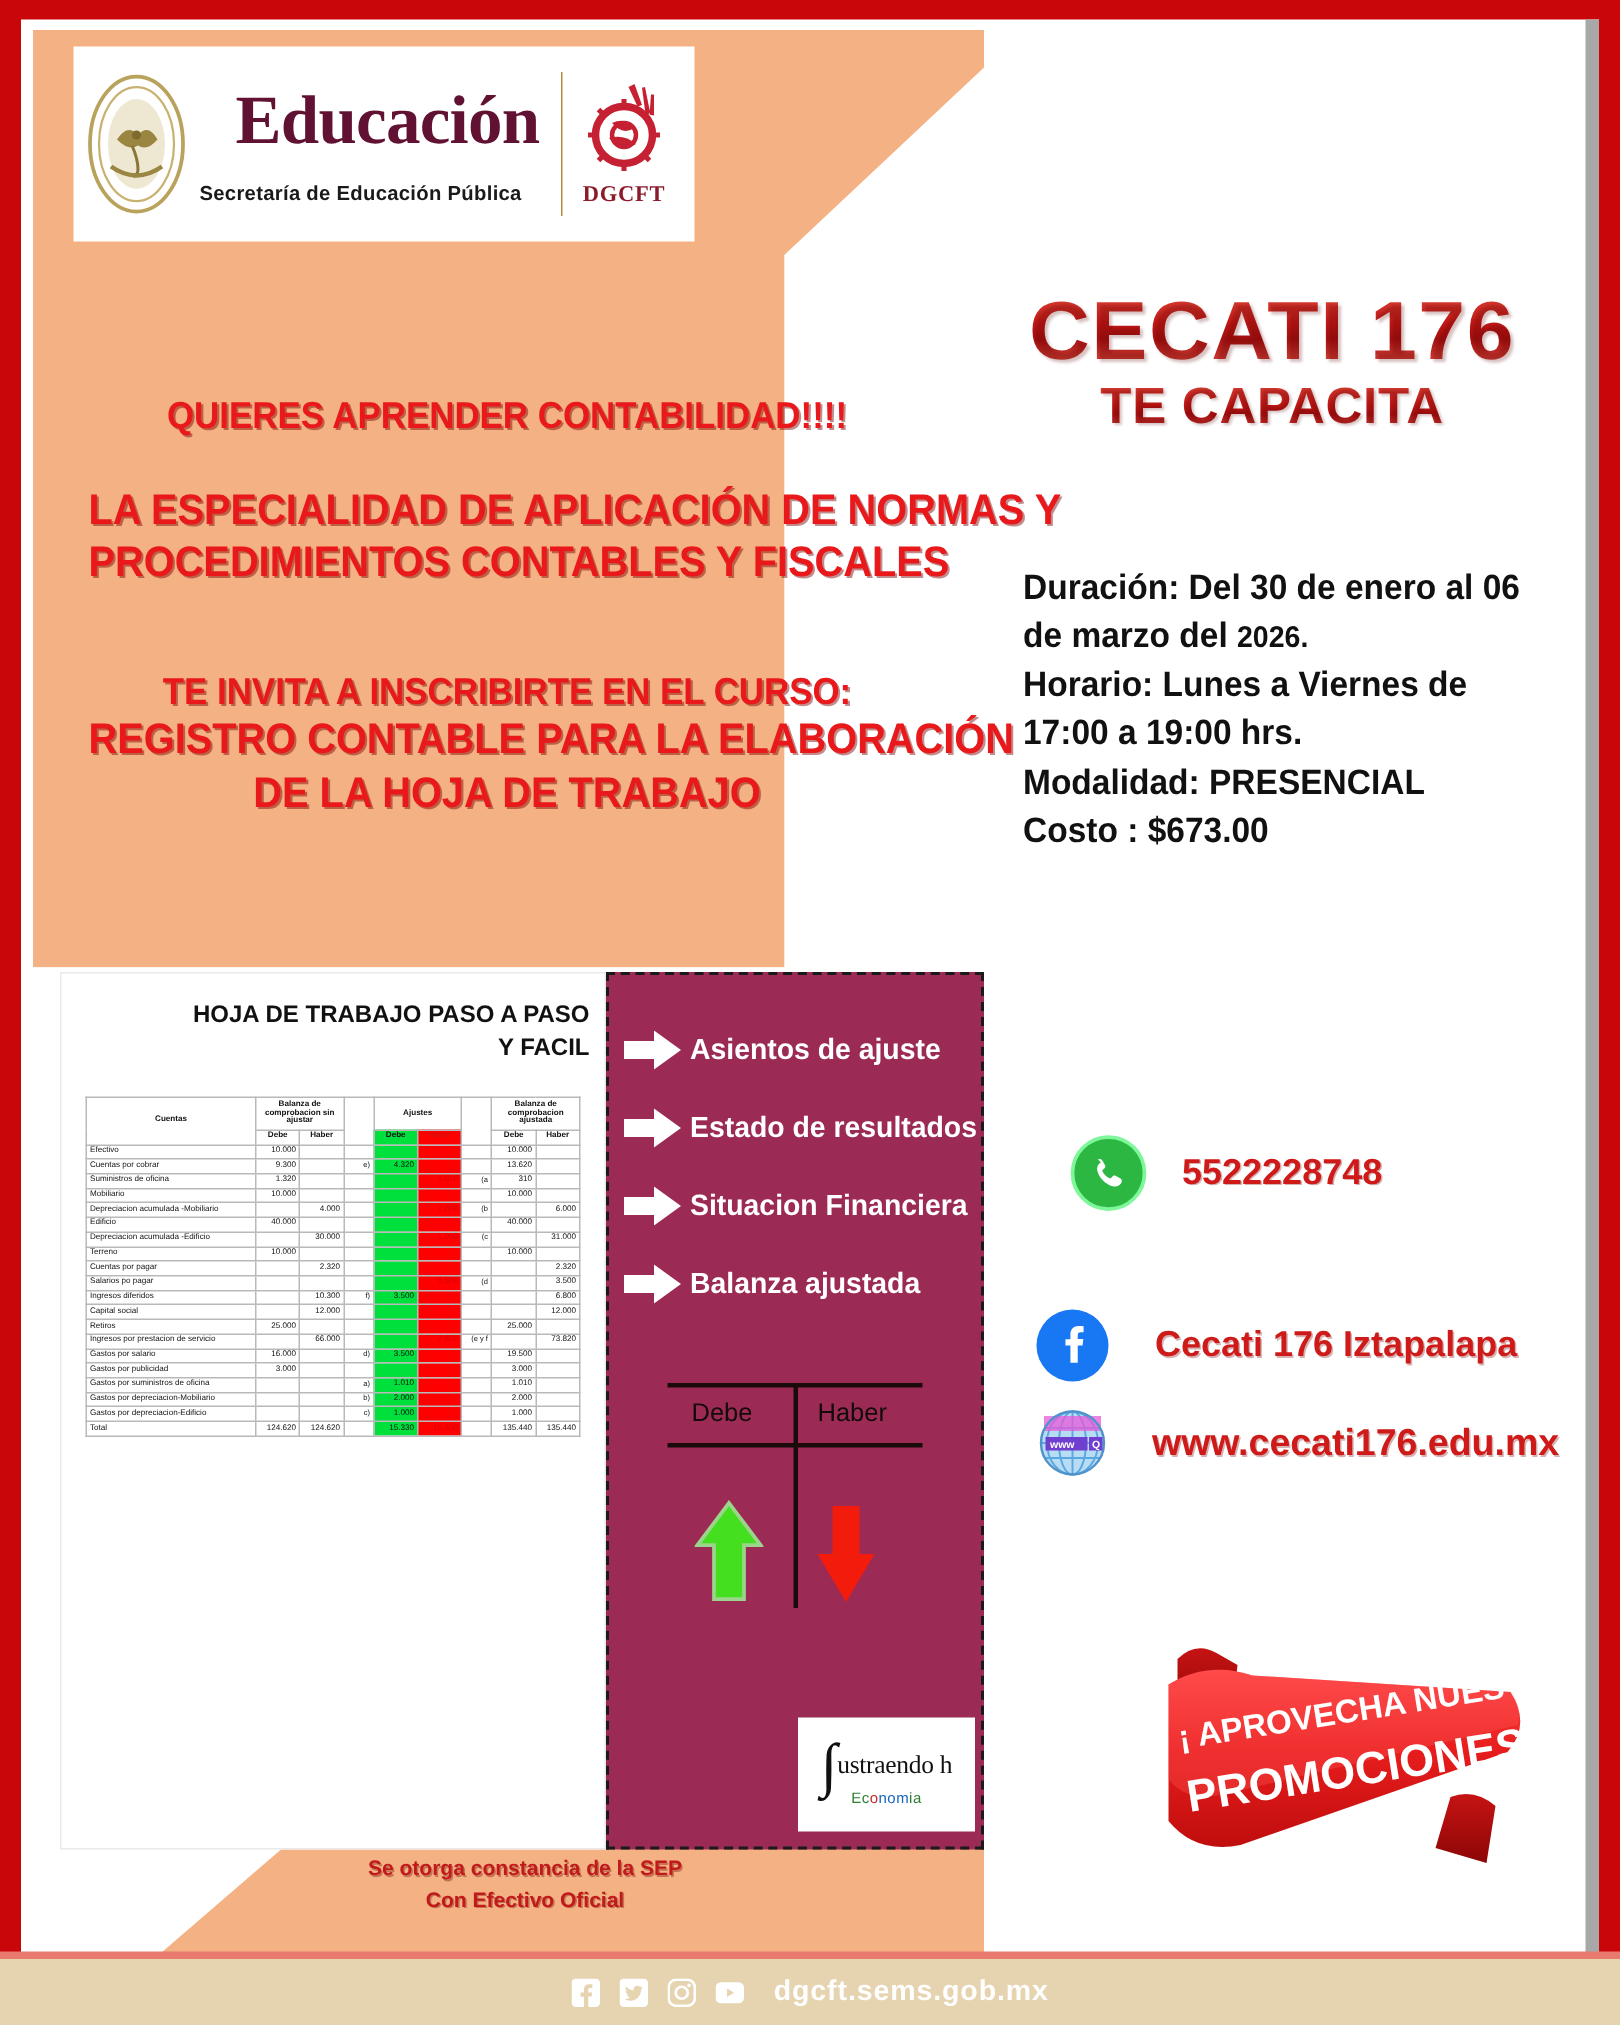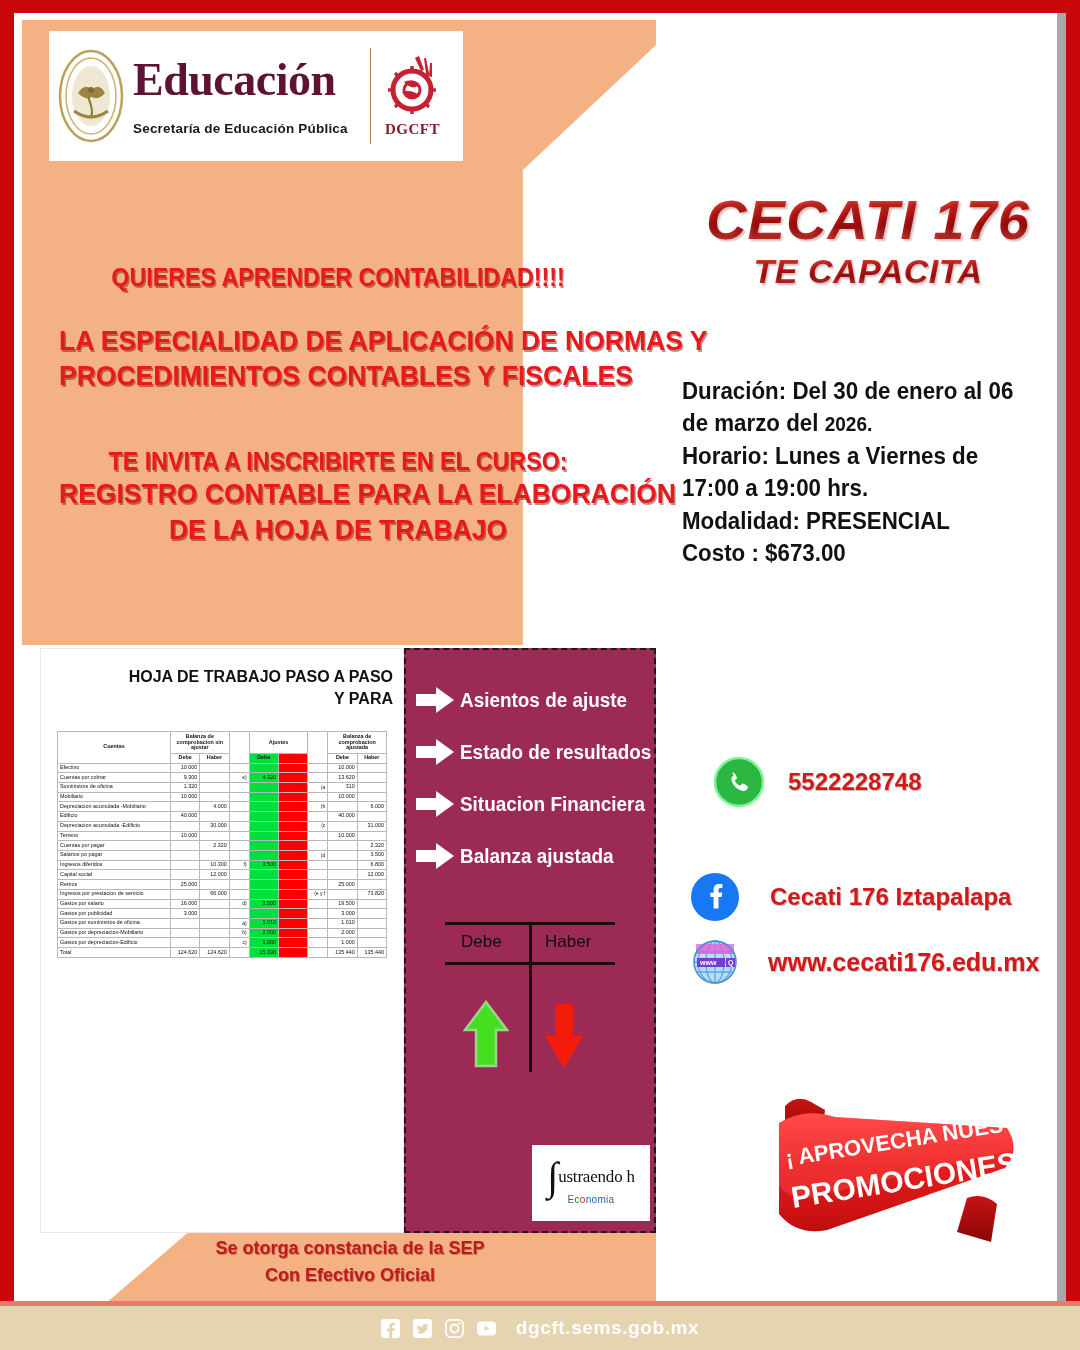--- a/index.html
+++ b/index.html
@@ -30,40 +30,40 @@
   }
 
   
   #logo-box{
     position:absolute;left:49px;top:31px;width:414px;height:130px;
     background:#ffffff;display:flex;align-items:center;padding:0 6px;box-sizing:border-box;
   }
   .eagle{width:72px;height:98px;flex:0 0 auto;display:flex;align-items:center;justify-content:center;}
   .eagle svg{display:block;}
   .edu-text{flex:1 1 auto;padding-left:6px;}
-  .edu-title{font-family:"Liberation Serif", serif;font-size:46px;font-weight:700;color:#611232;line-height:1;letter-spacing:-.5px;}
+  .edu-title{font-family:"Liberation Serif", serif;font-size:46px;font-weight:700;color:#611232;line-height:1;letter-spacing:-.5px;margin-left:24px;}
   .edu-sub{font-size:13.5px;font-weight:700;color:#1a1a1a;margin-top:18px;letter-spacing:.2px;}
   .logo-divider{width:1px;height:96px;background:#b08b3e;margin:0 14px;flex:0 0 auto;}
   .dgcft{width:72px;text-align:left;flex:0 0 auto;}
   .dgcft-label{font-family:"Liberation Serif", serif;font-size:15px;font-weight:700;color:#8b1a2b;letter-spacing:.5px;margin-top:1px;}
 
   
   #promo-text{
     position:absolute;left:38px;top:262px;width:600px;text-align:center;
     color:#e8181b;font-weight:700;
     text-shadow:1.5px 1.5px 0 rgba(120,0,0,.45);
   }
   .pt-line{font-size:25px;line-height:1.22;transform:scaleX(.93);transform-origin:center;white-space:nowrap;}
   .pt-gap{height:30px;}
   .pt-gap-sm{height:22px;}
   .pt-big{font-size:28.5px;line-height:1.25;transform:scaleX(.93);transform-origin:center;white-space:nowrap;}
 
   
   #cecati-title{
-    position:absolute;left:688px;top:193px;width:360px;text-align:center;font-style:italic;
+    position:absolute;left:668px;top:193px;width:360px;text-align:center;
   }
   .cecati-main{
     font-size:55px;font-weight:700;letter-spacing:1px;line-height:1;
     background:linear-gradient(180deg,#e04b3c 0%,#c01816 40%,#a50f10 60%,#e2584a 100%);
     -webkit-background-clip:text;background-clip:text;color:transparent;
     text-shadow:2px 2px 2px rgba(90,0,0,.25);
     transform:scaleX(1.02);
   }
   .cecati-sub{
     font-size:34px;font-weight:700;letter-spacing:.5px;margin-top:4px;
@@ -136,21 +136,21 @@
   .sus-word{font-size:17px;color:#111;letter-spacing:-.2px;}
   .sus-eco{font-size:10px;margin-top:1px;letter-spacing:.3px;}
   .sus-eco span:nth-child(1){color:#2e7d32;}
   .sus-eco span:nth-child(2){color:#c62828;}
   .sus-eco span:nth-child(3){color:#1565c0;}
   .sus-eco span:nth-child(4){color:#2e7d32;}
 
   
   #constancia{
     position:absolute;left:150px;top:1235px;width:400px;text-align:center;
-    color:#c01a1a;font-weight:700;font-size:18px;line-height:1.5;
+    color:#c01a1a;font-weight:700;font-size:14px;line-height:1.5;
     text-shadow:1px 1px 0 rgba(110,0,0,.35);
   }
 
   
   #footer-content{position:absolute;left:0;right:0;bottom:0;height:44px;display:flex;
       align-items:center;justify-content:center;gap:13px;}
   .f-ico{width:19px;height:19px;display:flex;align-items:center;justify-content:center;}
   #footer-url{font-size:19px;font-weight:700;color:#ffffff;letter-spacing:.6px;margin-left:7px;}
 </style>
 </head>
@@ -299,21 +299,21 @@
       <g font-family="Liberation Sans, sans-serif" font-weight="700" fill="#ffffff">
         <text x="30" y="88" font-size="22" transform="rotate(-9 30 88)">¡ APROVECHA NUESTRAS</text>
         <text x="36" y="130" font-size="30" transform="rotate(-9 36 130)">PROMOCIONES!</text>
       </g>
     </svg>
   </div>
 
   <div id="worksheet">
     <div id="ws-title">
       <div>HOJA DE TRABAJO PASO A PASO</div>
-      <div>Y PARA</div>
+      <div>Y FACIL</div>
     </div>
     <table id="ws-table">
       <thead>
         <tr>
           <th class="c-acct" rowspan="2">Cuentas</th>
           <th colspan="2">Balanza de comprobacion sin ajustar</th>
           <th class="c-ref" rowspan="2"></th>
           <th colspan="2">Ajustes</th>
           <th class="c-ref" rowspan="2"></th>
           <th colspan="2">Balanza de comprobacion ajustada</th>

